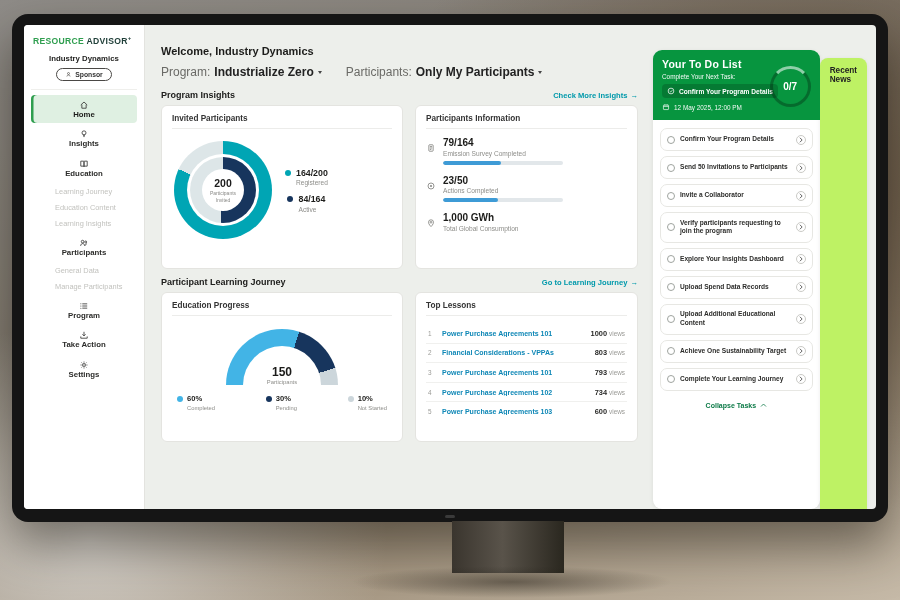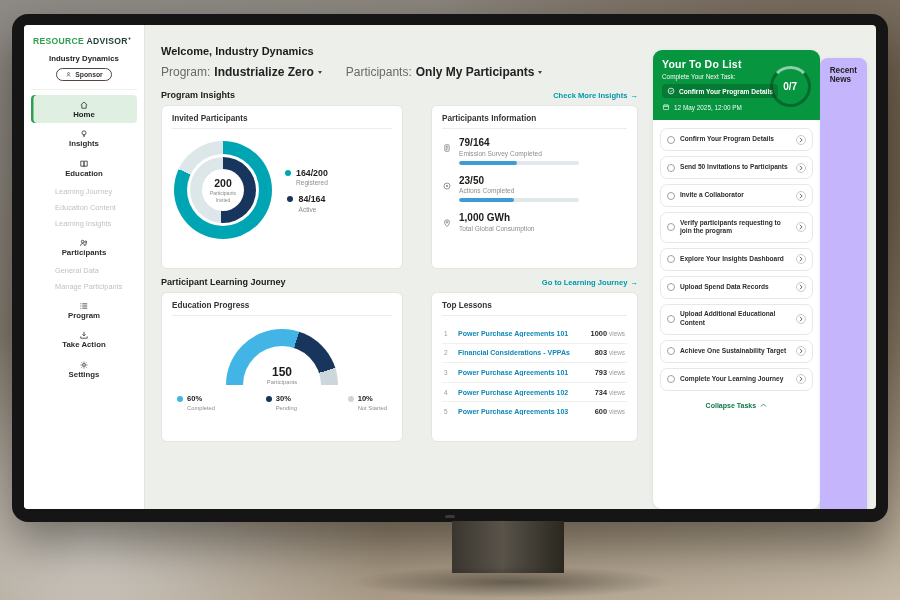--- a/index.html
+++ b/index.html
@@ -40,21 +40,21 @@
   
   .main{flex:1;min-width:0;padding:8px 12px 0 16px;display:flex;flex-direction:column;}
   .title{font-size:11px;font-weight:700;color:#1c1c1a;margin:12px 0 8px;}
   .filters{display:flex;gap:24px;margin-bottom:3px;}
   .filter{display:flex;align-items:center;gap:4px;font-size:12px;color:#6a6a66;cursor:pointer;}
   .f-value{font-weight:700;color:#222;}
   .chev{width:0;height:0;border-left:2.5px solid transparent;border-right:2.5px solid transparent;border-top:3.5px solid #444;margin-top:1px;}
   .section-row{display:flex;justify-content:space-between;align-items:center;margin:8px 0 5px;}
   .section-title{font-size:9px;font-weight:700;color:#20201e;}
   .section-link{font-size:7.6px;font-weight:700;color:#0099ab;display:flex;gap:3px;align-items:center;cursor:pointer;text-decoration:none;}
-  .cards-row{display:flex;gap:28px;align-items:stretch;}
+  .cards-row{display:flex;gap:12px;align-items:stretch;}
   .card{background:#fff;border:1px solid #e4e4e0;border-radius:6px;padding:8px 10px;}
   .card-title{font-size:8.2px;font-weight:700;color:#333;padding-bottom:5px;border-bottom:1px solid #ececea;margin-bottom:8px;}
   .card-donut{width:242px;min-height:164px;flex:none;}
   .card-info{flex:1;min-height:164px;}
   .card-gauge{width:242px;min-height:150px;flex:none;}
   .card-lessons{flex:1;min-height:150px;}
   
   .donut-wrap{display:flex;align-items:center;gap:13px;padding:4px 0 0 2px;}
   .donut{position:relative;width:98px;height:98px;flex:none;}
   .ring{position:absolute;border-radius:50%;}
@@ -113,21 +113,21 @@
   .task-row{display:flex;align-items:center;gap:5px;border:1px solid #e7e7e3;border-radius:7px;
     padding:5.5px 6px;margin:5px 0;cursor:pointer;background:#fff;}
   .task-check{width:8px;height:8px;border:1px solid #9fa49f;border-radius:50%;flex:none;}
   .task-label{font-size:6.6px;font-weight:600;color:#2d2d2b;flex:1;line-height:1.35;}
   .task-chevron{width:10px;height:10px;border:1px solid #cacac6;border-radius:50%;color:#555;
     display:flex;align-items:center;justify-content:center;flex:none;}
   .task-chevron svg{width:4px;height:6px;}
   .collapse{display:flex;align-items:center;justify-content:center;gap:4px;padding:6px 0 8px;
     font-size:7px;font-weight:700;color:#0c7a47;cursor:pointer;}
   .collapse svg{width:7px;height:6px;}
-  .news-card{margin-top:8px;background:#c4b5fd;border-radius:8px 8px 0 0;padding:8px 10px;flex:1;box-shadow:0 1px 4px rgba(0,0,0,.08);}
+  .news-card{margin-top:8px;background:#bef264;border-radius:8px 8px 0 0;padding:8px 10px;flex:1;box-shadow:0 1px 4px rgba(0,0,0,.08);}
   .news-title{font-size:8.2px;font-weight:700;color:#222;}
 </style>
 </head>
 <body>
 
 <div class="monitor">
   <div class="screen">
 
     <aside class="sidebar">
       <div class="logo">

